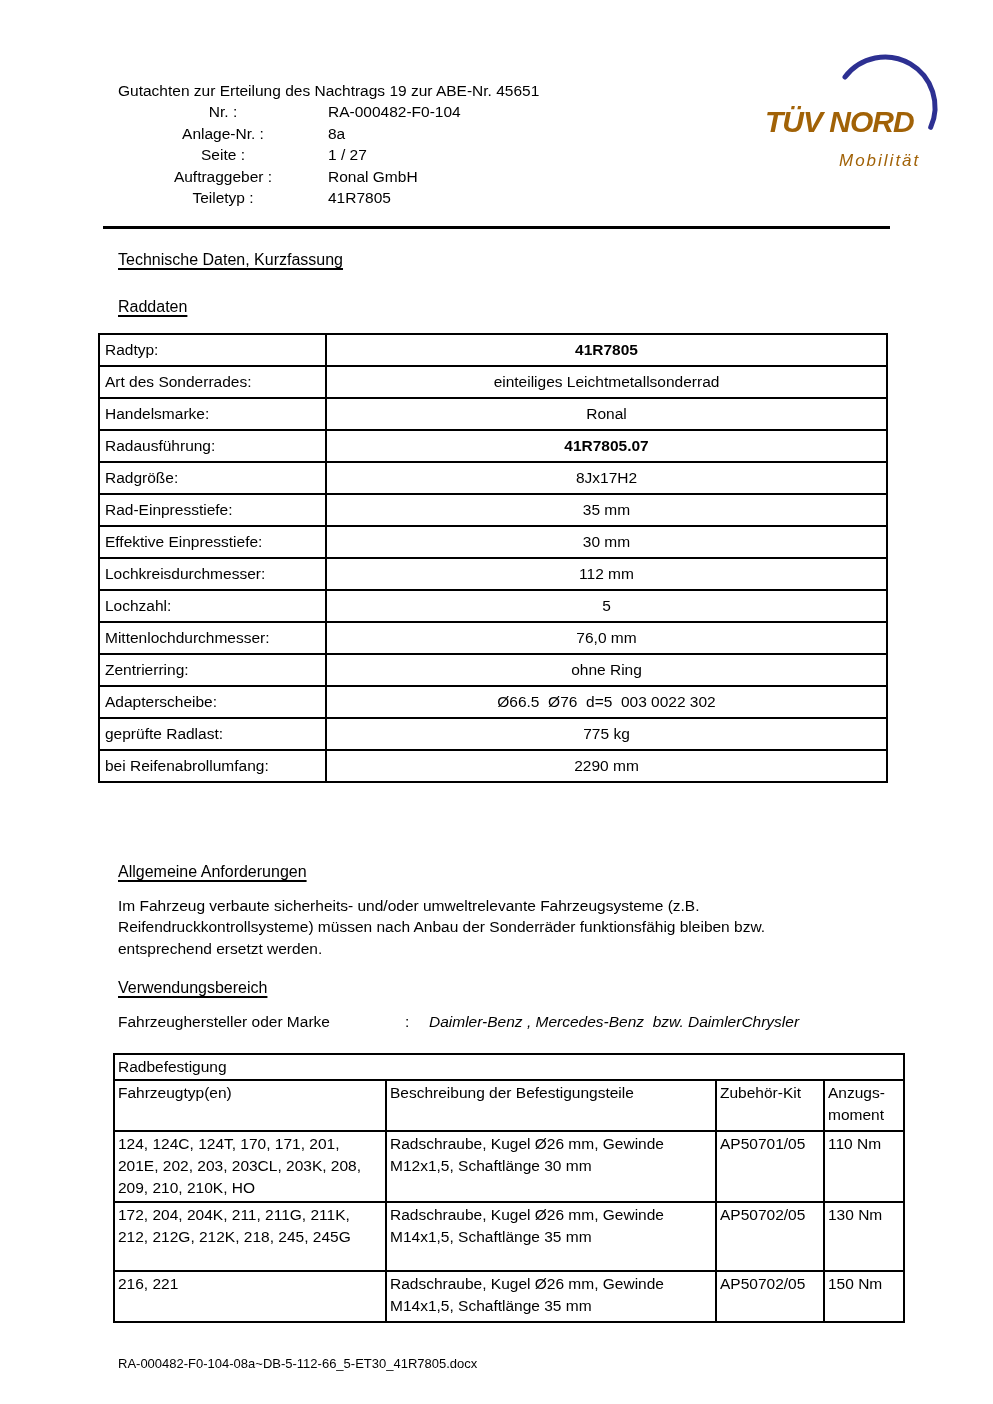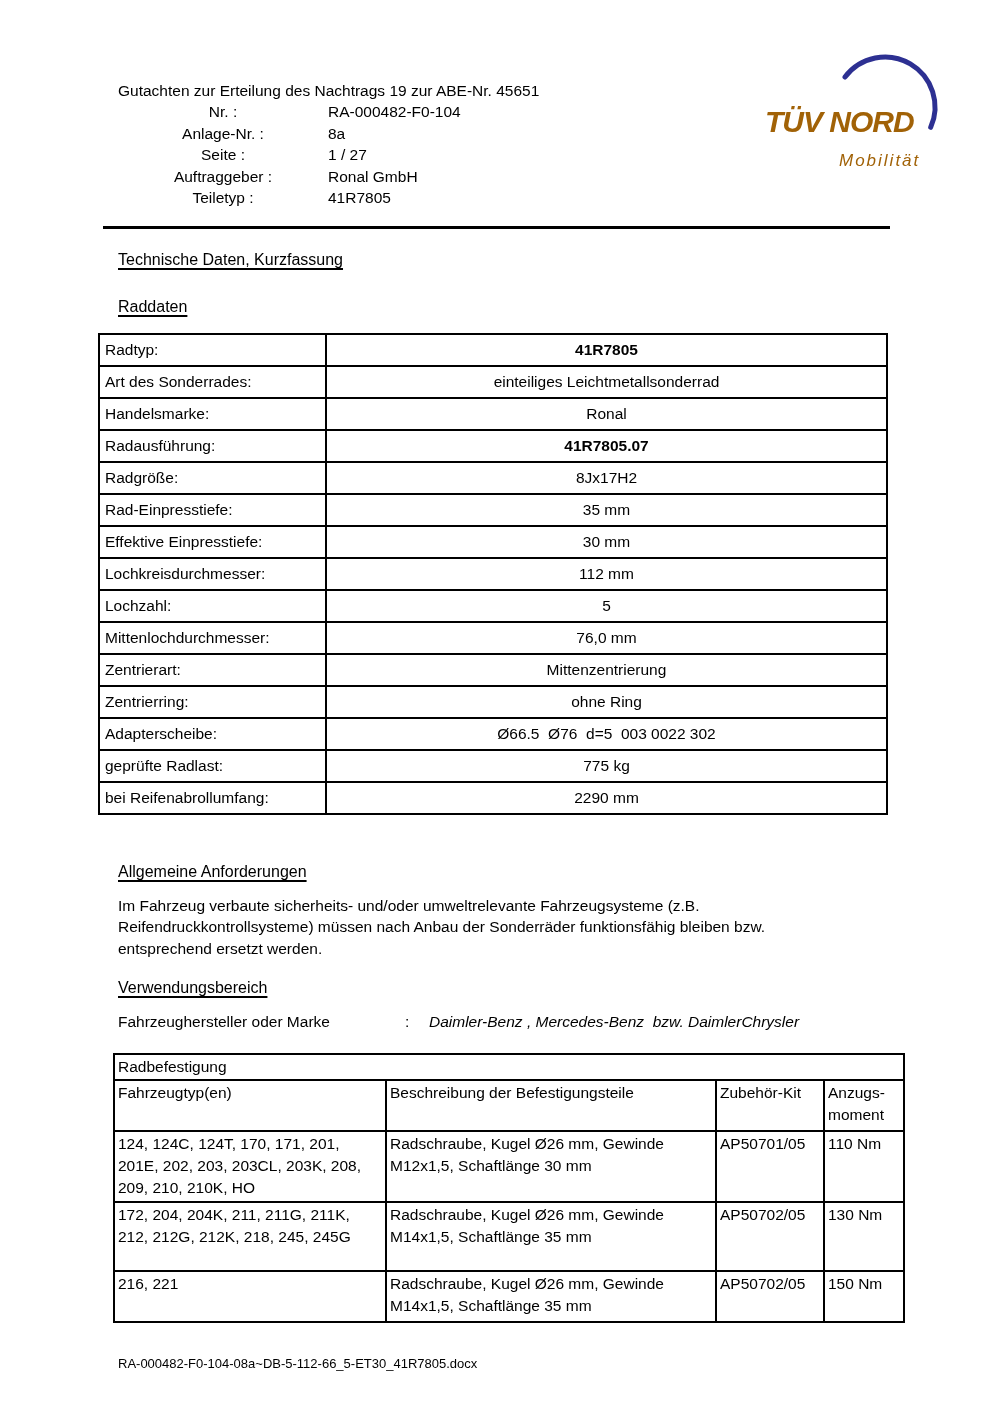--- a/index.html
+++ b/index.html
@@ -141,24 +141,20 @@
         </tr>
       <tr>
           <td class="lbl">Lochzahl:</td>
           <td class="val">5</td>
         </tr>
       <tr>
           <td class="lbl">Mittenlochdurchmesser:</td>
           <td class="val">76,0 mm</td>
         </tr>
       <tr>
-          <td class="lbl">Zentrierart:</td>
-          <td class="val">Mittenzentrierung</td>
-        </tr>
-      <tr>
           <td class="lbl">Zentrierring:</td>
           <td class="val">ohne Ring</td>
         </tr>
       <tr>
           <td class="lbl">Adapterscheibe:</td>
           <td class="val">Ø66.5  Ø76  d=5  003 0022 302</td>
         </tr>
       <tr>
           <td class="lbl">geprüfte Radlast:</td>
           <td class="val">775 kg</td>

